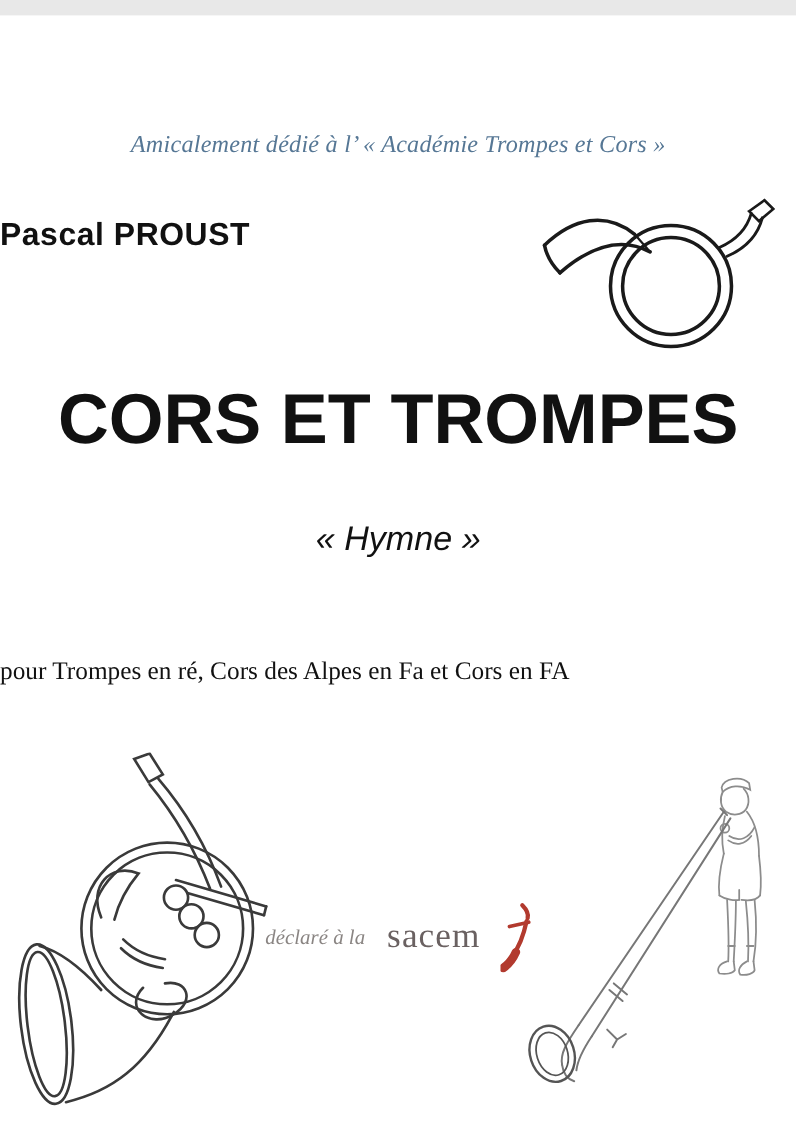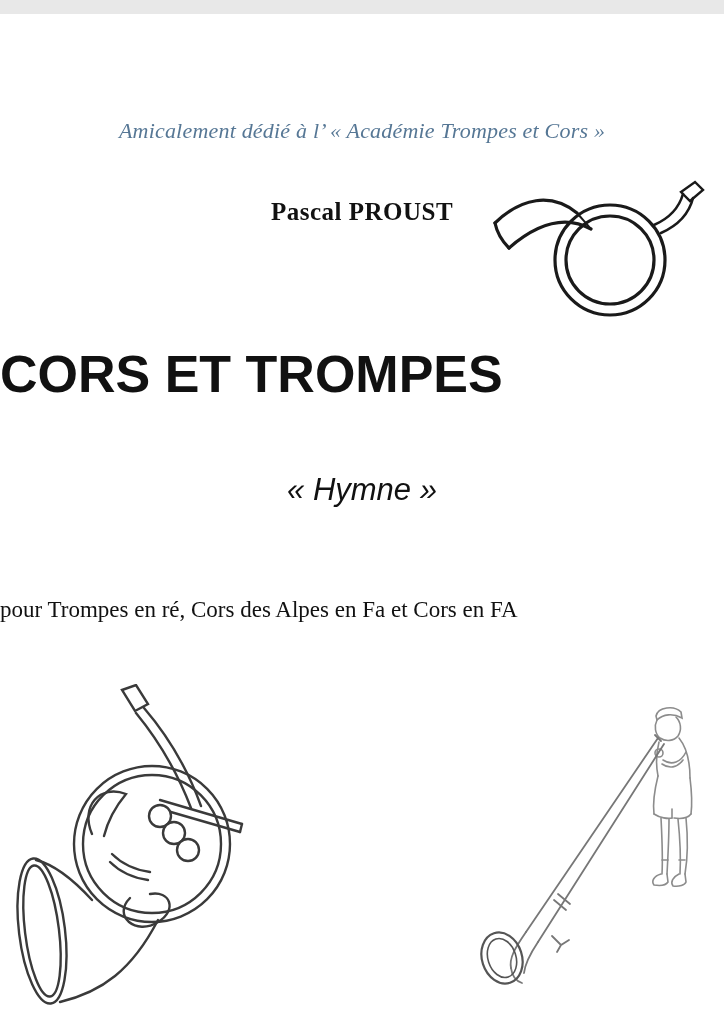--- a/index.html
+++ b/index.html
@@ -8,29 +8,29 @@
     background:#ffffff; overflow:hidden;
     font-family:"Liberation Serif", serif;
   }
   .dedication {
     position:absolute; top:104px; left:0; right:0;
     text-align:center; font-style:italic; font-size:22px;
     color:var(--c-dedication,#567795); letter-spacing:0.2px;
   }
   .author {
     position:absolute; top:184px; left:0; right:0;
-    text-align:center; font-family:Liberation Serif, serif;
-    font-weight:bold; font-size:25px; color:var(--c-text,#111);
+    font-family:Liberation Sans, sans-serif;
+    font-weight:bold; font-size:29px; color:var(--c-text,#111);
     letter-spacing:0.5px;
   }
   .hunting-horn { position:absolute; left:483px; top:162px; width:222px; height:155px; }
   .title {
     position:absolute; top:330px; left:0; right:0;
-    font-family:"Liberation Sans", sans-serif;
-    font-weight:bold; font-size:52px; color:var(--c-text,#111);
+    text-align:center; font-family:"Liberation Sans", sans-serif;
+    font-weight:bold; font-size:64px; color:var(--c-text,#111);
     letter-spacing:0px;
   }
   .piece-title {
     position:absolute; top:458px; left:0; right:0;
     text-align:center; font-family:Liberation Sans, sans-serif;
     font-style:italic; font-size:31px; color:var(--c-text,#111);
   }
   .instrumentation {
     position:absolute; top:583px; left:0; right:0;
     text-align:left; font-size:23px; color:var(--c-text,#111);
@@ -98,20 +98,32 @@
       <path d="M 100,170 C 110,180 124,186 138,188"></path>
       <path d="M 98,178 C 108,188 122,194 136,196"></path>
       <path d="M 118,214 C 100,232 124,252 146,238 C 166,226 158,206 138,210"></path>
       <path d="M 80,216 C 58,192 40,180 24,176"></path>
       <path d="M 146,236 C 120,286 90,308 48,318"></path>
       <ellipse cx="30" cy="247" rx="23" ry="73" transform="rotate(-7 30 247)"></ellipse>
       <ellipse cx="30" cy="247" rx="17" ry="66" transform="rotate(-7 30 247)"></ellipse>
     </g>
   </svg>
 
+  <div class="declaration">
+    <span class="declaration-label">déclaré à la</span>
+    <span class="sacem-word">sacem</span>
+    <svg class="sacem-mark" viewBox="0 0 28 66">
+      <g fill="none" stroke="var(--c-sacem-mark,#b23a2e)" stroke-linecap="round">
+        <path d="M 20,3 C 24,7 26,11 25,15" stroke-width="4"></path>
+        <path d="M 8,23 L 26,19" stroke-width="3.5"></path>
+        <path d="M 24,18 C 21,32 17,42 11,50" stroke-width="4"></path>
+        <path d="M 14,47 C 10,56 5,60 2,62" stroke-width="8"></path>
+      </g>
+    </svg>
+  </div>
 
   <svg class="alphorn" viewBox="0 0 248 318">
     <g fill="none" stroke="var(--c-art-light,#8c8c8c)" stroke-width="1.6" stroke-linecap="round">
       <path d="M 194,20 C 196,11 212,9 219,16 L 220,22 C 211,17 201,18 195,24 Z"></path>
       <path d="M 195,24 C 192,30 193,38 198,42 C 204,46 212,45 216,40 C 220,34 219,26 214,21"></path>
       <path d="M 217,42 C 225,52 228,66 228,82"></path>
       <path d="M 197,46 C 194,58 194,70 196,80"></path>
       <path d="M 224,56 C 219,66 210,70 201,64"></path>
       <path d="M 221,64 C 215,72 207,73 200,68"></path>
       <circle cx="197" cy="57" r="4"></circle>

